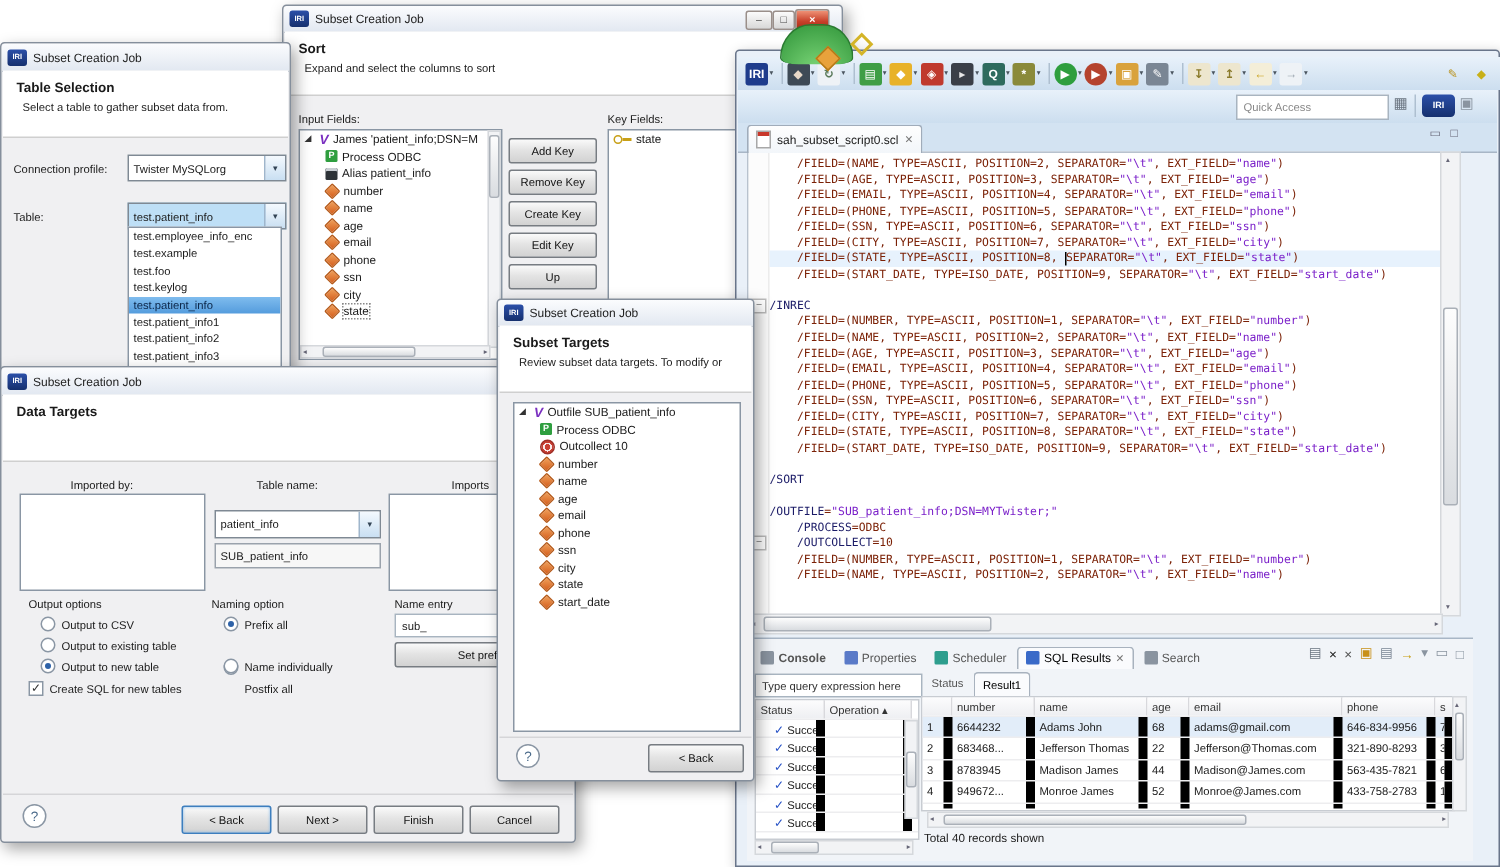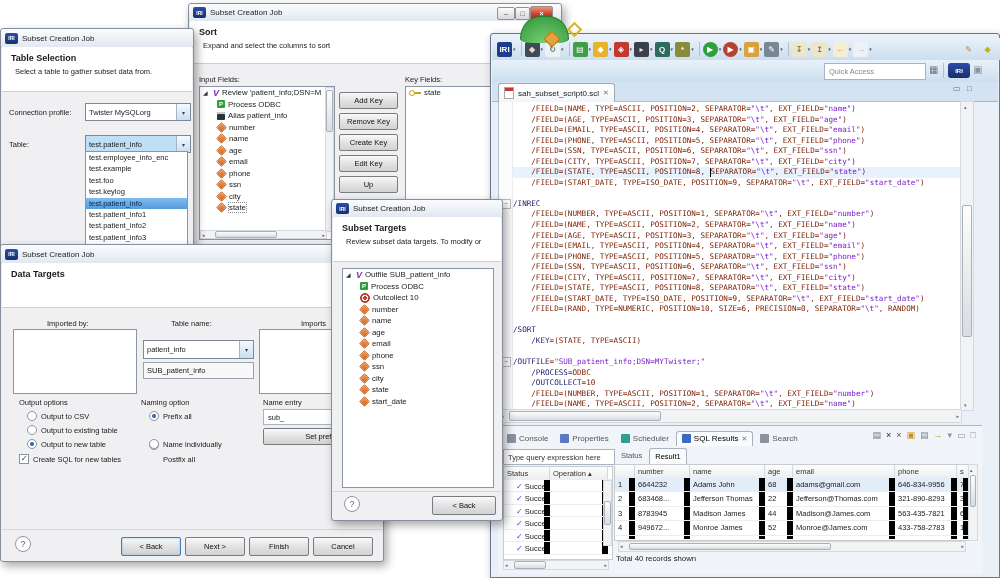--- a/index.html
+++ b/index.html
@@ -117,21 +117,21 @@
     <div class="winbtn close" style="left:341px;top:2px;width:21px;height:12px;">×</div>
     <div class="hdrband" style="top:17px;height:42px;">
       <b>Sort</b>
       <div class="d">Expand and select the columns to sort</div>
     </div>
     <div class="lbl" style="left:10px;top:71px;">Input Fields:</div>
     <div class="box" id="sort-tree" style="left:10px;top:82px;width:134px;height:152px;">
         <div class="trow">
           <span class="exp">◢</span>
           <span class="vIcon">V</span>
-          <div style="display: inline;">Review 'patient_info;DSN=M</div>
+          <div style="display: inline;">James 'patient_info;DSN=M</div>
         </div>
         <div class="trow">
           <span class="ind"></span>
           <span class="pIcon">P</span>
           <div style="display: inline;">Process ODBC</div>
         </div>
         <div class="trow">
           <span class="ind"></span>
           <span class="alIcon"></span>
           <div style="display: inline;">Alias patient_info</div>
@@ -316,24 +316,22 @@
           <div class="cl"><span class="dir">/INREC</span></div>
           <div class="cl">    /FIELD=(NUMBER, TYPE=ASCII, POSITION=1, SEPARATOR=<span class="str">"\t"</span>, EXT_FIELD=<span class="str">"number"</span>)</div>
           <div class="cl">    /FIELD=(NAME, TYPE=ASCII, POSITION=2, SEPARATOR=<span class="str">"\t"</span>, EXT_FIELD=<span class="str">"name"</span>)</div>
           <div class="cl">    /FIELD=(AGE, TYPE=ASCII, POSITION=3, SEPARATOR=<span class="str">"\t"</span>, EXT_FIELD=<span class="str">"age"</span>)</div>
           <div class="cl">    /FIELD=(EMAIL, TYPE=ASCII, POSITION=4, SEPARATOR=<span class="str">"\t"</span>, EXT_FIELD=<span class="str">"email"</span>)</div>
           <div class="cl">    /FIELD=(PHONE, TYPE=ASCII, POSITION=5, SEPARATOR=<span class="str">"\t"</span>, EXT_FIELD=<span class="str">"phone"</span>)</div>
           <div class="cl">    /FIELD=(SSN, TYPE=ASCII, POSITION=6, SEPARATOR=<span class="str">"\t"</span>, EXT_FIELD=<span class="str">"ssn"</span>)</div>
           <div class="cl">    /FIELD=(CITY, TYPE=ASCII, POSITION=7, SEPARATOR=<span class="str">"\t"</span>, EXT_FIELD=<span class="str">"city"</span>)</div>
           <div class="cl">    /FIELD=(STATE, TYPE=ASCII, POSITION=8, SEPARATOR=<span class="str">"\t"</span>, EXT_FIELD=<span class="str">"state"</span>)</div>
           <div class="cl">    /FIELD=(START_DATE, TYPE=ISO_DATE, POSITION=9, SEPARATOR=<span class="str">"\t"</span>, EXT_FIELD=<span class="str">"start_date"</span>)</div>
-          <div class="cl">    /FIELD=(RAND, TYPE=NUMERIC, POSITION=10, SIZE=6, PRECISION=0, SEPARATOR=<span class="str">"\t"</span>, RANDOM)</div>
           <div class="cl">&nbsp;</div>
           <div class="cl"><span class="dir">/SORT</span></div>
-          <div class="cl">    <span class="dir">/KEY</span>=(STATE, TYPE=ASCII)</div>
           <div class="cl">&nbsp;</div>
           <div class="cl"><span class="dir">/OUTFILE</span>=<span class="str">"SUB_patient_info;DSN=MYTwister;"</span></div>
           <div class="cl">    <span class="dir">/PROCESS</span>=ODBC</div>
           <div class="cl">    <span class="dir">/OUTCOLLECT</span>=10</div>
           <div class="cl">    /FIELD=(NUMBER, TYPE=ASCII, POSITION=1, SEPARATOR=<span class="str">"\t"</span>, EXT_FIELD=<span class="str">"number"</span>)</div>
           <div class="cl">    /FIELD=(NAME, TYPE=ASCII, POSITION=2, SEPARATOR=<span class="str">"\t"</span>, EXT_FIELD=<span class="str">"name"</span>)</div>
         </div>
     </div>
     <div class="sb" style="left:469px;top:67px;width:12px;height:308px;">
       <span class="ar" style="left:3px;top:2px;">▴</span>
@@ -343,21 +341,21 @@
     <div class="sb" style="left:7px;top:375px;width:462px;height:12px;">
       <span class="ar" style="left:2px;top:3px;">◂</span>
         <span class="ar" style="right:2px;top:3px;">▸</span>
       <div class="th" style="left:10px;top:1px;width:150px;height:8px;"></div>
     </div>
 
     <div id="bpanel" style="left:7px;top:391px;width:484px;height:148px;">
       <div class="btabs" id="btabs">
           <div class="btab">
             <span class="bticon" style="background: rgb(138, 148, 160);"></span>
-            <div style="display: inline;">Console</div>
+            <div style="display: inline; font-weight: bold;">Console</div>
           </div>
           <div class="btab">
             <span class="bticon" style="background: rgb(90, 122, 200);"></span>
             <div style="display: inline;">Properties</div>
           </div>
           <div class="btab">
             <span class="bticon" style="background: rgb(46, 158, 142);"></span>
             <div style="display: inline;">Scheduler</div>
           </div>
           <div class="btab active">

